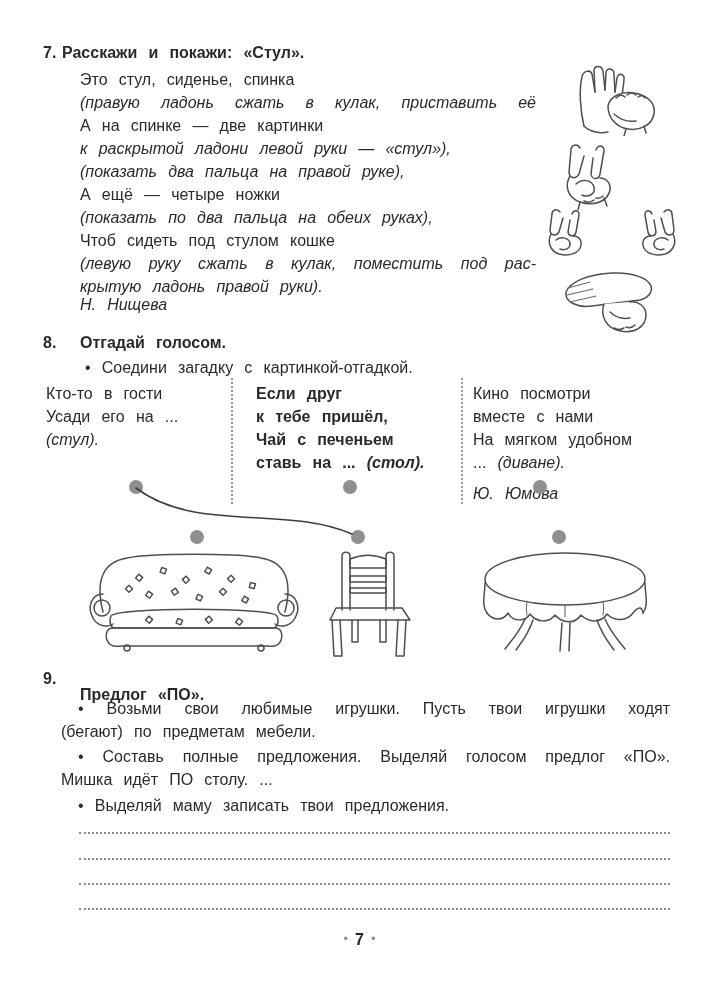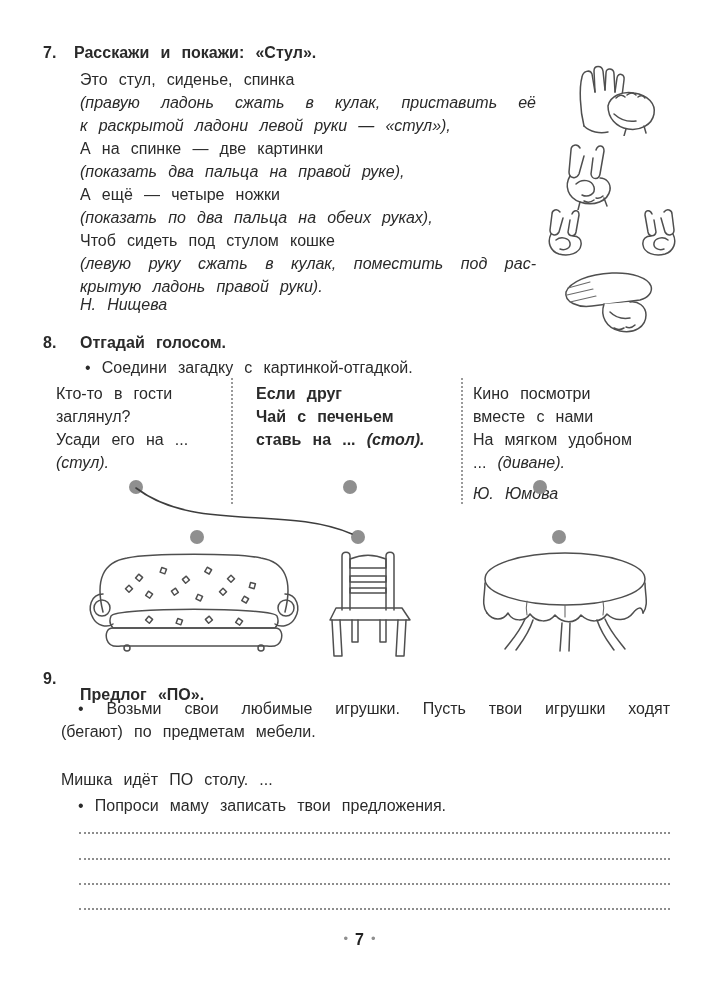--- a/index.html
+++ b/index.html
@@ -28,27 +28,27 @@
   svg .fillw{fill:#ffffff;}
   svg .pat{fill:none;stroke:#6a6a6a;stroke-width:1.1;}
   .blt{letter-spacing:0;}
 </style>
 </head>
 <body>
 
 <div class="page">
 
   <div class="abs b" style="left:43px;top:44px;">7.</div>
-  <div class="abs b" style="left:74px;top:44px;">Расскажи и покажи: «Стул».</div>
+  <div class="abs b" style="left:62px;top:44px;">Расскажи и покажи: «Стул».</div>
 
   <div class="abs" style="left:80px;top:68px;width:456px;">
     <div class="line">Это стул, сиденье, спинка</div>
     <div class="line it just">(правую ладонь сжать в кулак, приставить её</div>
+    <div class="line">А на спинке — две картинки</div>
     <div class="line it">к раскрытой ладони левой руки — «стул»),</div>
-    <div class="line">А на спинке — две картинки</div>
     <div class="line it">(показать два пальца на правой руке),</div>
     <div class="line">А ещё — четыре ножки</div>
     <div class="line it">(показать по два пальца на обеих руках),</div>
     <div class="line">Чтоб сидеть под стулом кошке</div>
     <div class="line it just">(левую руку сжать в кулак, поместить под рас-</div>
     <div class="line it">крытую ладонь правой руки).</div>
   </div>
   <div class="abs it r" style="left:80px;top:296px;width:456px;">Н. Нищева</div>
 
   <div class="abs" style="left:556px;top:62px;">
@@ -104,29 +104,29 @@
   <div class="abs b" style="left:43px;top:334px;">8.</div>
   <div class="abs b" style="left:80px;top:334px;">Отгадай голосом.</div>
   <div class="abs" style="left:85px;top:359px;">
     <span class="blt">•</span>
     <span>Соедини загадку с картинкой-отгадкой.</span>
   </div>
 
   <div class="vdiv" style="left:231px;"></div>
   <div class="vdiv" style="left:461px;"></div>
 
-  <div class="abs riddle" style="left:56px;top:382px;width:183px;">
+  <div class="abs riddle" style="left:46px;top:382px;width:183px;">
     <div class="line">Кто-то в гости</div>
-    <div class="line r">заглянул?</div>
     <div class="line">Усади его на ...</div>
     <div class="line r it">(стул).</div>
   </div>
 
   <div class="abs riddle" style="left:256px;top:382px;width:215px;font-weight:bold;">
     <div class="line">Если друг</div>
+    <div class="line r">к тебе пришёл,</div>
     <div class="line">Чай с печеньем</div>
     <div class="line r">
       <span>ставь на ...</span>
       <span class="it">(стол).</span>
     </div>
   </div>
 
   <div class="abs riddle" style="left:473px;top:382px;width:182px;">
     <div class="line">Кино посмотри</div>
     <div class="line r">вместе с нами</div>
@@ -214,25 +214,29 @@
 
   <div class="abs b" style="left:43px;top:670px;">9.</div>
   <div class="abs b" style="left:80px;top:670px;margin-top:16px;">Предлог «ПО».</div>
 
   <div class="abs line just" style="left:61px;top:697px;width:609px;padding-left:17px;box-sizing:border-box;">
     <span class="blt">•</span>
     <span>Возьми свои любимые игрушки. Пусть твои игрушки ходят</span>
   </div>
   <div class="abs line" style="left:61px;top:720px;width:609px;">(бегают) по предметам мебели.</div>
 
+  <div class="abs line just" style="left:61px;top:745px;width:609px;padding-left:17px;box-sizing:border-box;">
+    <span class="blt">•</span>
+    <span>Составь полные предложения. Выделяй голосом предлог «ПО».</span>
+  </div>
   <div class="abs line" style="left:61px;top:768px;width:609px;">Мишка идёт ПО столу. ...</div>
 
   <div class="abs line" style="left:61px;top:794px;width:609px;padding-left:17px;box-sizing:border-box;">
     <span class="blt">•</span>
-    <span>Попроси маму записать твои предложения.</span>
+    <span>Выделяй маму записать твои предложения.</span>
   </div>
 
   <div class="wline" style="top:832px;"></div>
   <div class="wline" style="top:858px;"></div>
   <div class="wline" style="top:883px;"></div>
   <div class="wline" style="top:908px;"></div>
 
   <div class="footer">
     <span class="fdot">•</span><span class="num">7</span><span class="fdot">•</span>
   </div>

